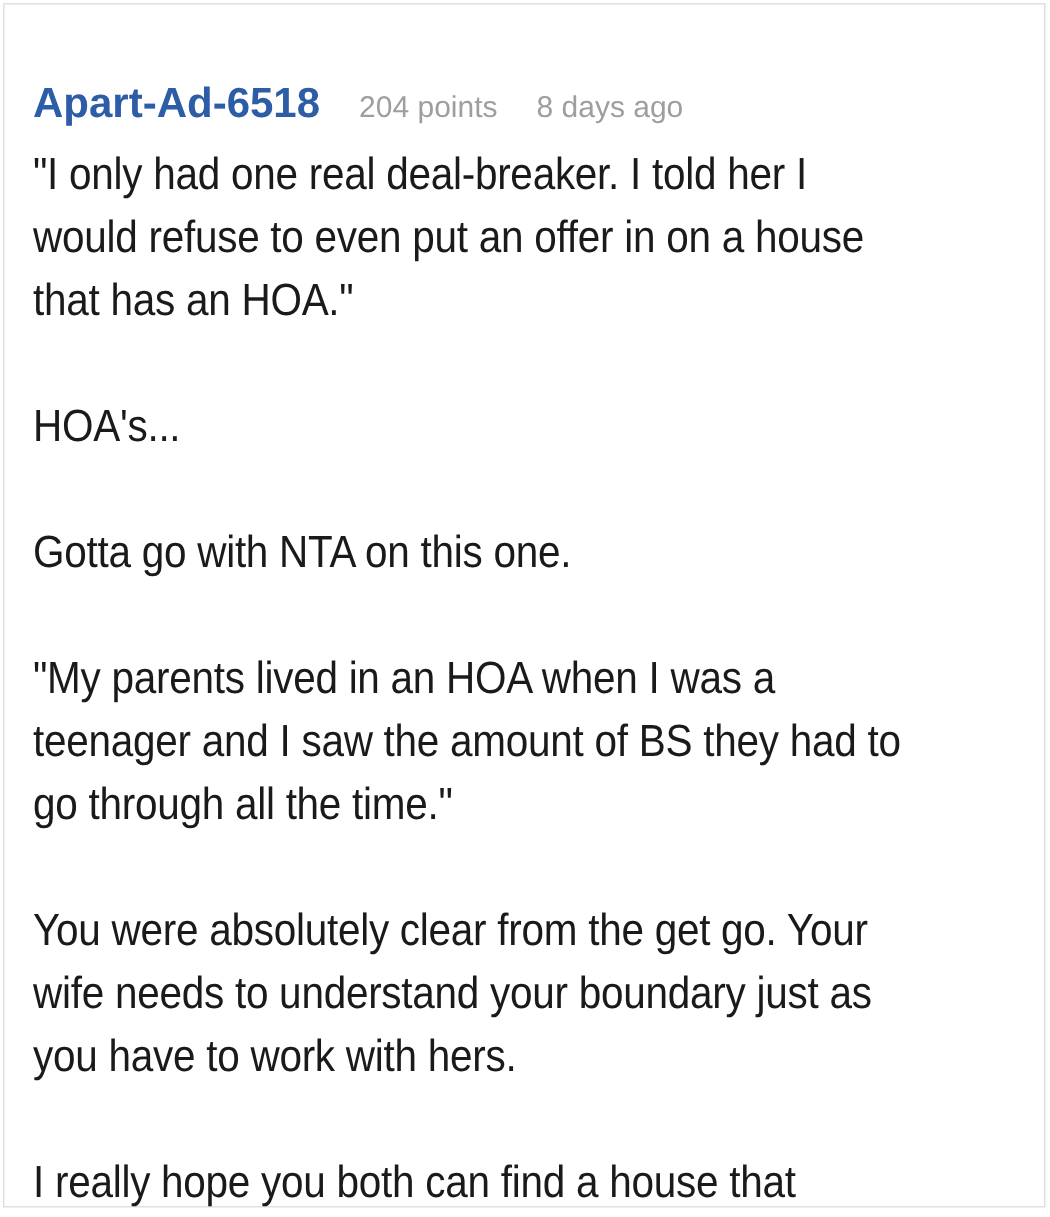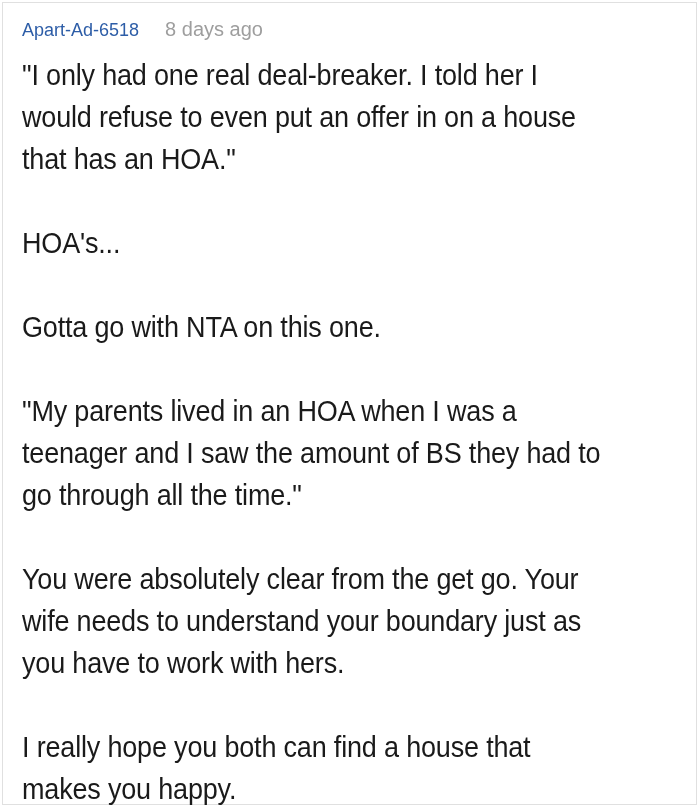--- a/index.html
+++ b/index.html
@@ -31,24 +31,25 @@
   }
   .comment-header {
     display: flex;
     align-items: baseline;
     gap: 26px;
     line-height: 28px;
     white-space: nowrap;
   }
   .author {
     color: var(--author-blue);
-    font-weight: normal;
-    font-size: 18px;
+    font-weight: bold;
+    font-size: 28px;
     text-decoration: none;
     cursor: pointer;
+    margin-top: 40px;
   }
   .meta {
     color: var(--meta-gray);
     font-size: 20px;
   }
   .comment-body {
     margin-top: 10px;
     width: 111%;
     transform: scaleX(0.9);
     transform-origin: 0 0;
@@ -61,20 +62,21 @@
     color: var(--body-text);
     white-space: pre-line;
   }
 </style>
 </head>
 <body>
 
 <div class="comment-card">
   <div class="comment-header">
     <a class="author">Apart-Ad-6518</a>
+    <span class="meta">204 points</span>
     <span class="meta">8 days ago</span>
   </div>
   <div class="comment-body">
       <p>"I only had one real deal-breaker. I told her I
 would refuse to even put an offer in on a house
 that has an HOA."</p>
       <p>HOA's...</p>
       <p>Gotta go with NTA on this one.</p>
       <p>"My parents lived in an HOA when I was a
 teenager and I saw the amount of BS they had to

